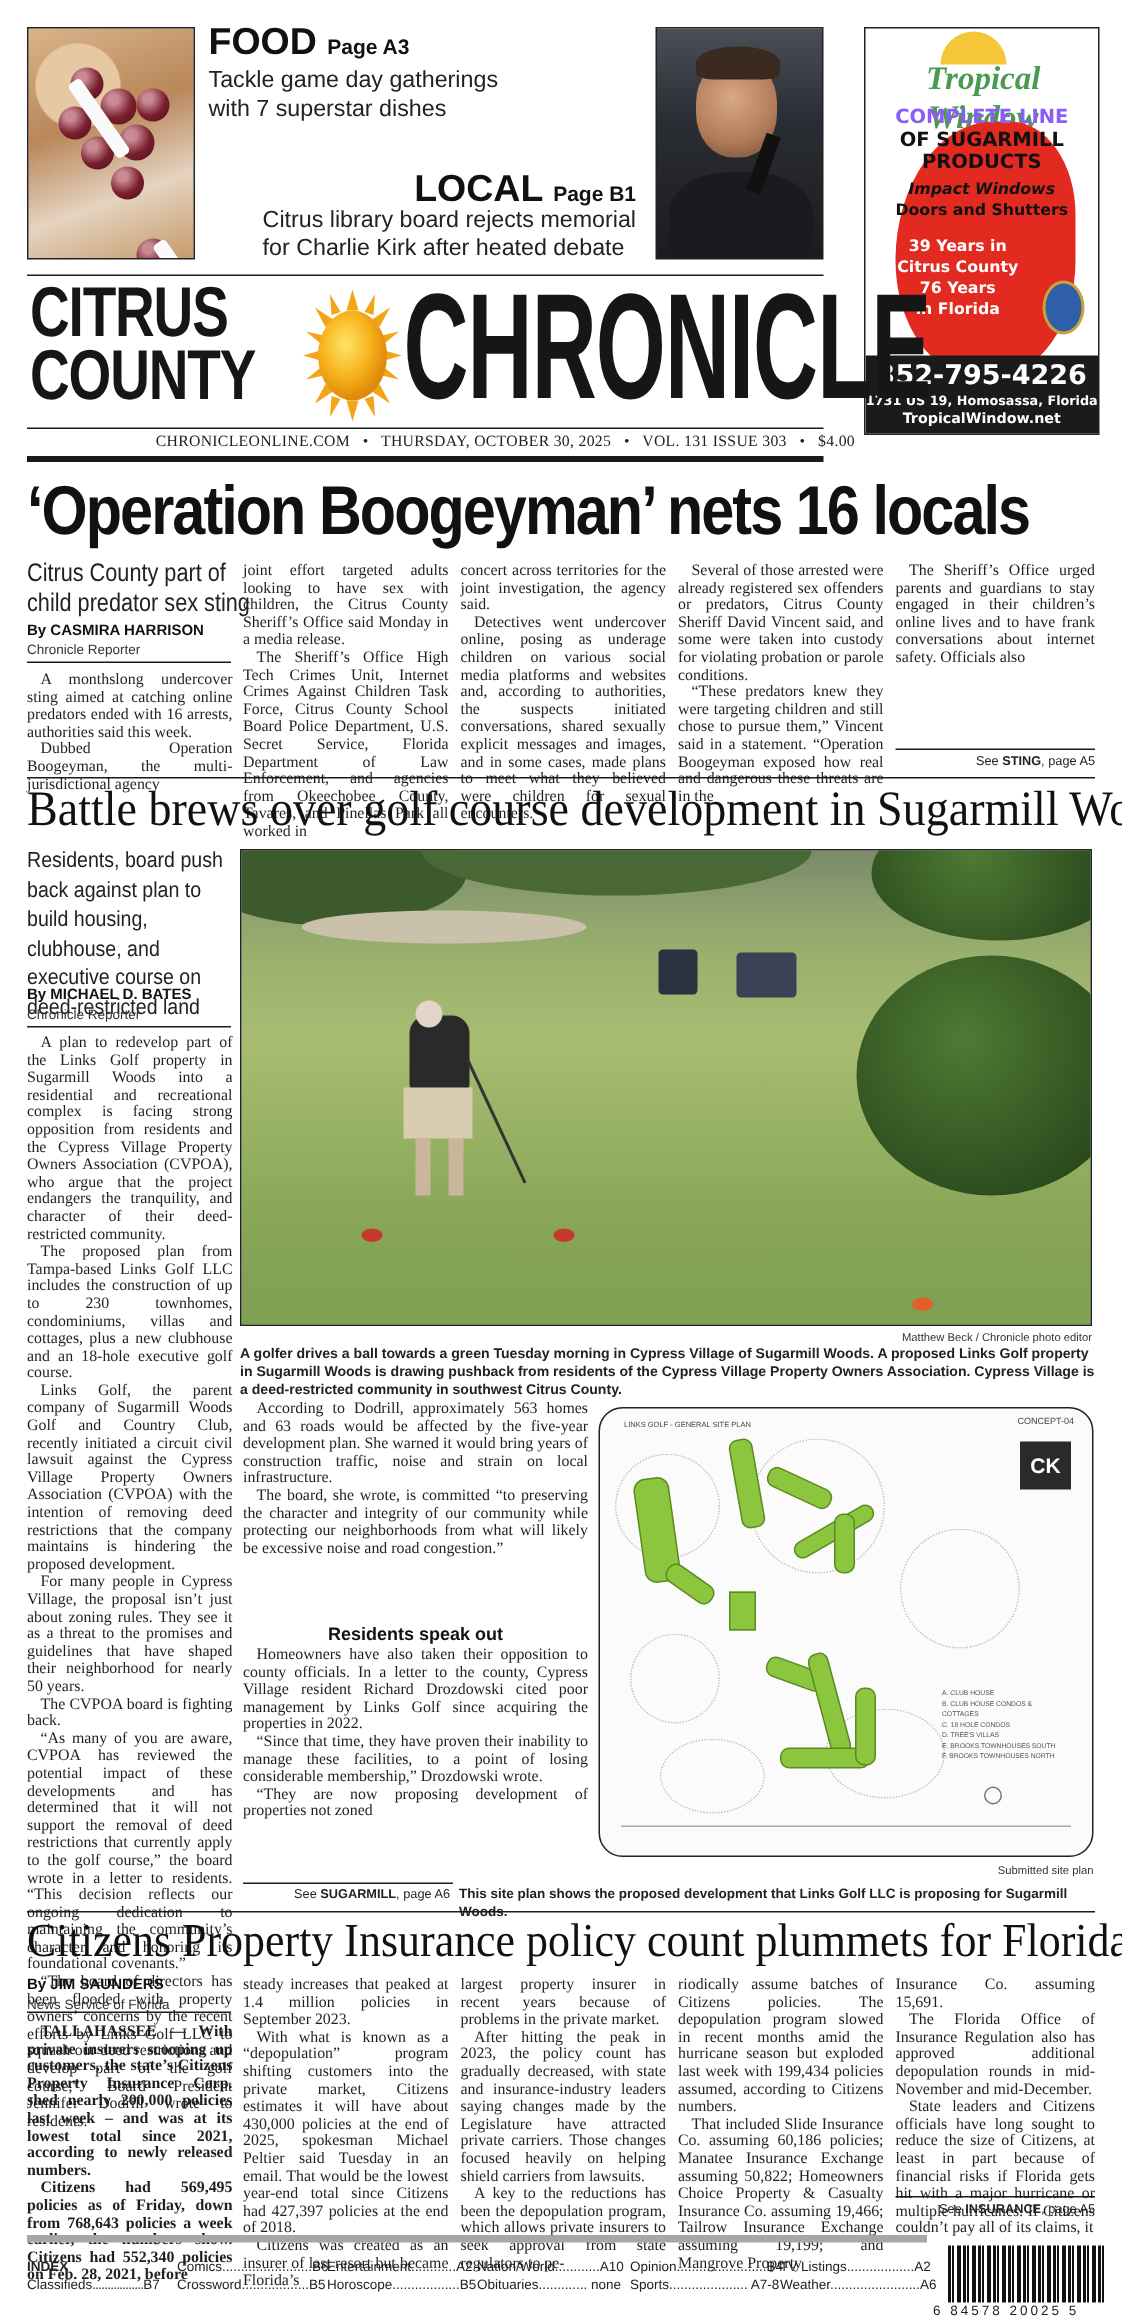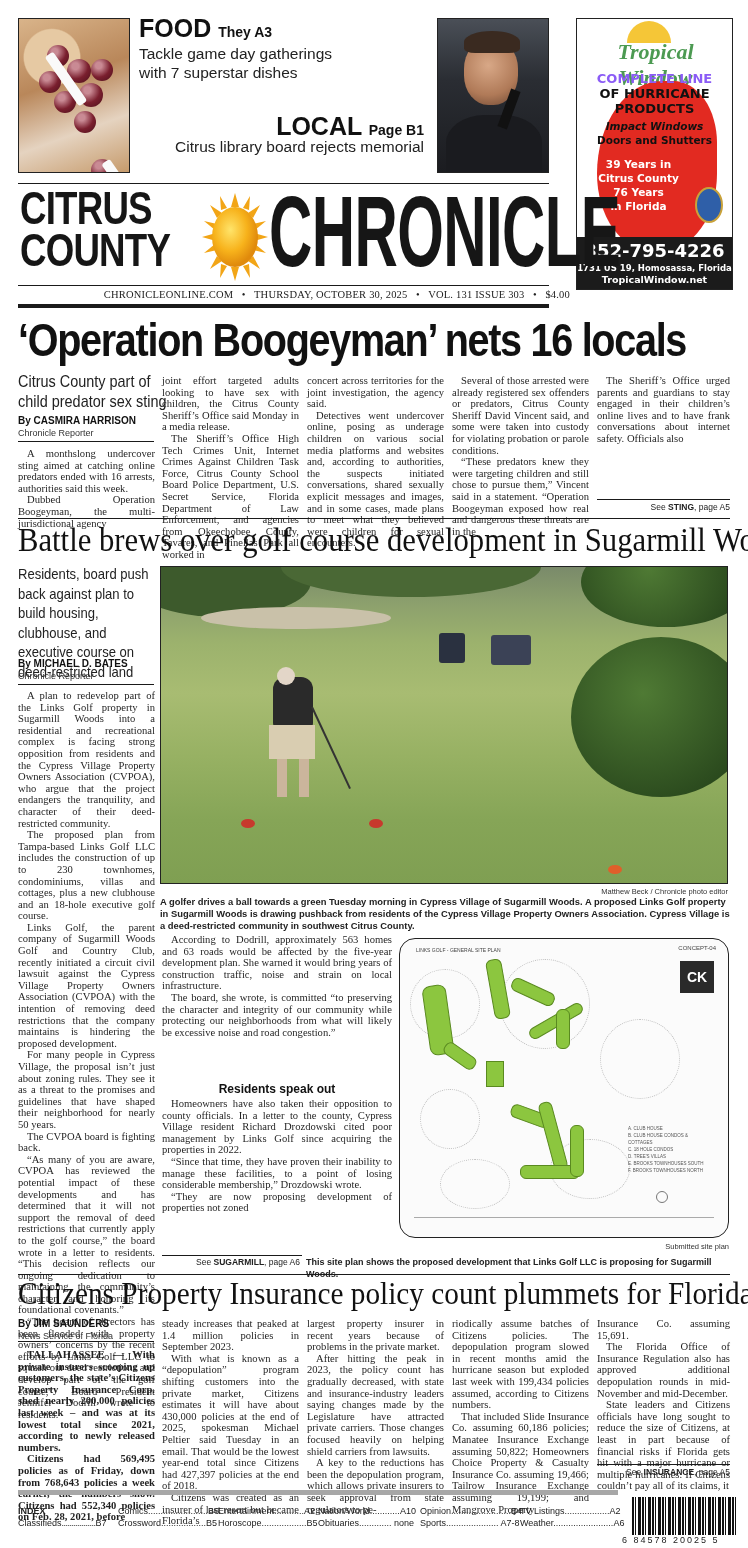--- a/index.html
+++ b/index.html
@@ -77,50 +77,51 @@
   <div class="grape" style="left:35px;top:72px;width:22px;height:22px;"></div>
   <div class="grape" style="left:72px;top:40px;width:22px;height:22px;"></div>
   <div class="grape" style="left:55px;top:92px;width:22px;height:22px;"></div>
   <div class="grape" style="left:72px;top:140px;width:22px;height:22px;"></div>
   <div class="lace" style="left:42px;top:30px;width:10px;height:60px;transform:rotate(-35deg);"></div>
   <div class="lace" style="left:90px;top:140px;width:10px;height:30px;transform:rotate(-35deg);"></div>
 </div>
 
 <div class="abs teaser-title" style="left:139px;top:14px;font-size:25px;">
   <span>FOOD</span>
-  <span class="pg">They A3</span>
+  <span class="pg">Page A3</span>
 </div>
 <div class="abs teaser-text" style="left:139px;top:44px;">
   <div>Tackle game day gatherings</div>
   <div>with 7 superstar dishes</div>
 </div>
 
 <div class="abs teaser-title" style="right:324px;top:112px;font-size:25px;text-align:right;">
   <span>LOCAL</span>
   <span class="pg">Page B1</span>
 </div>
 <div class="abs teaser-text" style="right:324px;top:137px;text-align:left;">
   <div>Citrus library board rejects memorial</div>
+  <div>for Charlie Kirk after heated debate</div>
 </div>
 
 <div class="abs man-img">
   <div style="position:absolute;left:26px;top:20px;width:54px;height:66px;border-radius:45%;background:radial-gradient(circle at 45% 40%,#d8a887 0%,#b07a58 60%,#6b4632 100%);"></div>
   <div style="position:absolute;left:26px;top:12px;width:56px;height:22px;border-radius:50% 50% 20% 20%;background:#3a2a20;"></div>
   <div style="position:absolute;left:8px;top:96px;width:96px;height:70px;border-radius:40% 40% 0 0;background:#1a1b1f;"></div>
   <div style="position:absolute;left:66px;top:70px;width:10px;height:40px;background:#111;transform:rotate(20deg);"></div>
 </div>
 
 <div class="abs ad">
   <div class="ad-sun"></div>
   <div class="ad-logo">
     <div style="margin-top:14px;">Tropical Window</div>
   </div>
   <div class="ad-swirl"></div>
   <div class="ad-line" style="top:52px;font-size:13px;color:#8b5cf6;">COMPLETE LINE</div>
-  <div class="ad-line" style="top:67px;font-size:13px;color:#111;">OF HURRICANE</div>
+  <div class="ad-line" style="top:67px;font-size:13px;color:#111;">OF SUGARMILL</div>
   <div class="ad-line" style="top:82px;font-size:13px;color:#111;">PRODUCTS</div>
   <div class="ad-line" style="top:101px;font-size:10.5px;color:#111;font-style:italic;">Impact Windows</div>
   <div class="ad-line" style="top:115px;font-size:10.5px;color:#111;">Doors and Shutters</div>
   <div class="ad-line" style="top:139px;left:-16px;font-size:10.5px;color:#fff;">39 Years in</div>
   <div class="ad-line" style="top:153px;left:-16px;font-size:10.5px;color:#fff;">Citrus County</div>
   <div class="ad-line" style="top:167px;left:-16px;font-size:10.5px;color:#fff;">76 Years</div>
   <div class="ad-line" style="top:181px;left:-16px;font-size:10.5px;color:#fff;">in Florida</div>
   <div style="position:absolute;left:118px;top:168px;width:28px;height:36px;border-radius:50%;background:#2f5fa8;border:2px solid #c9a23a;"></div>
   <div class="ad-bottom">
     <div style="font-size:18px;font-weight:bold;margin-top:3px;">352-795-4226</div>

